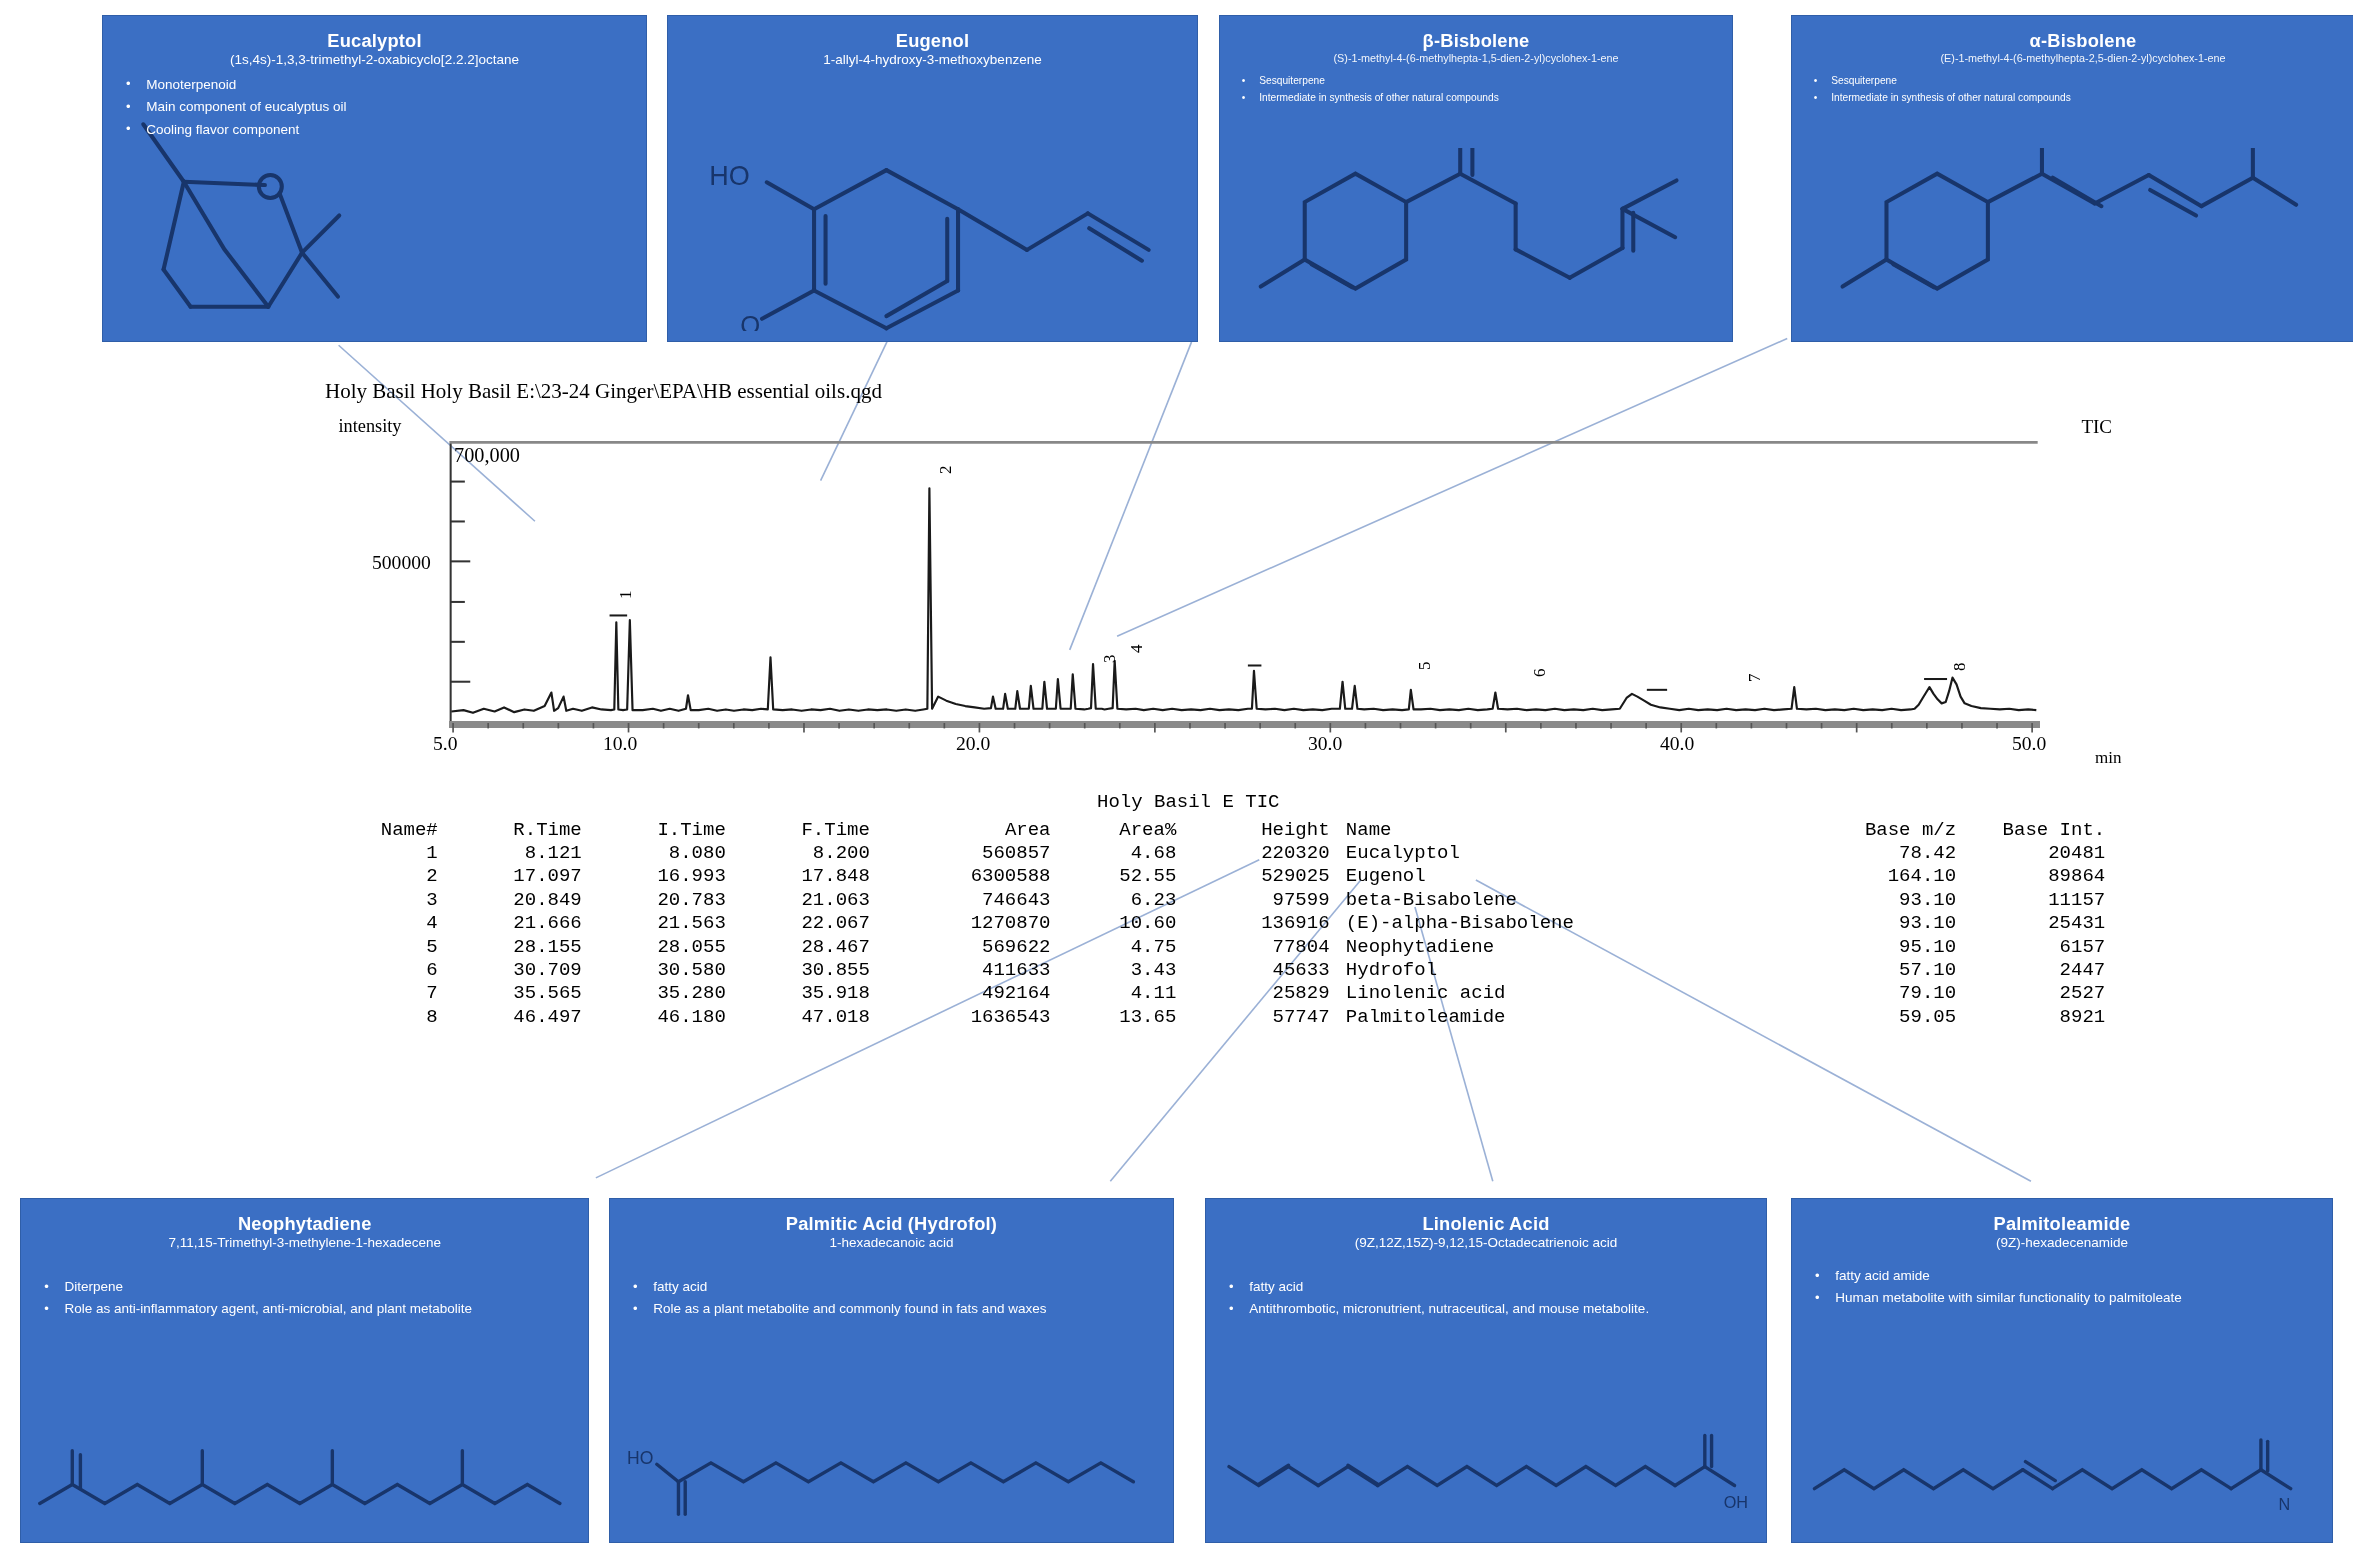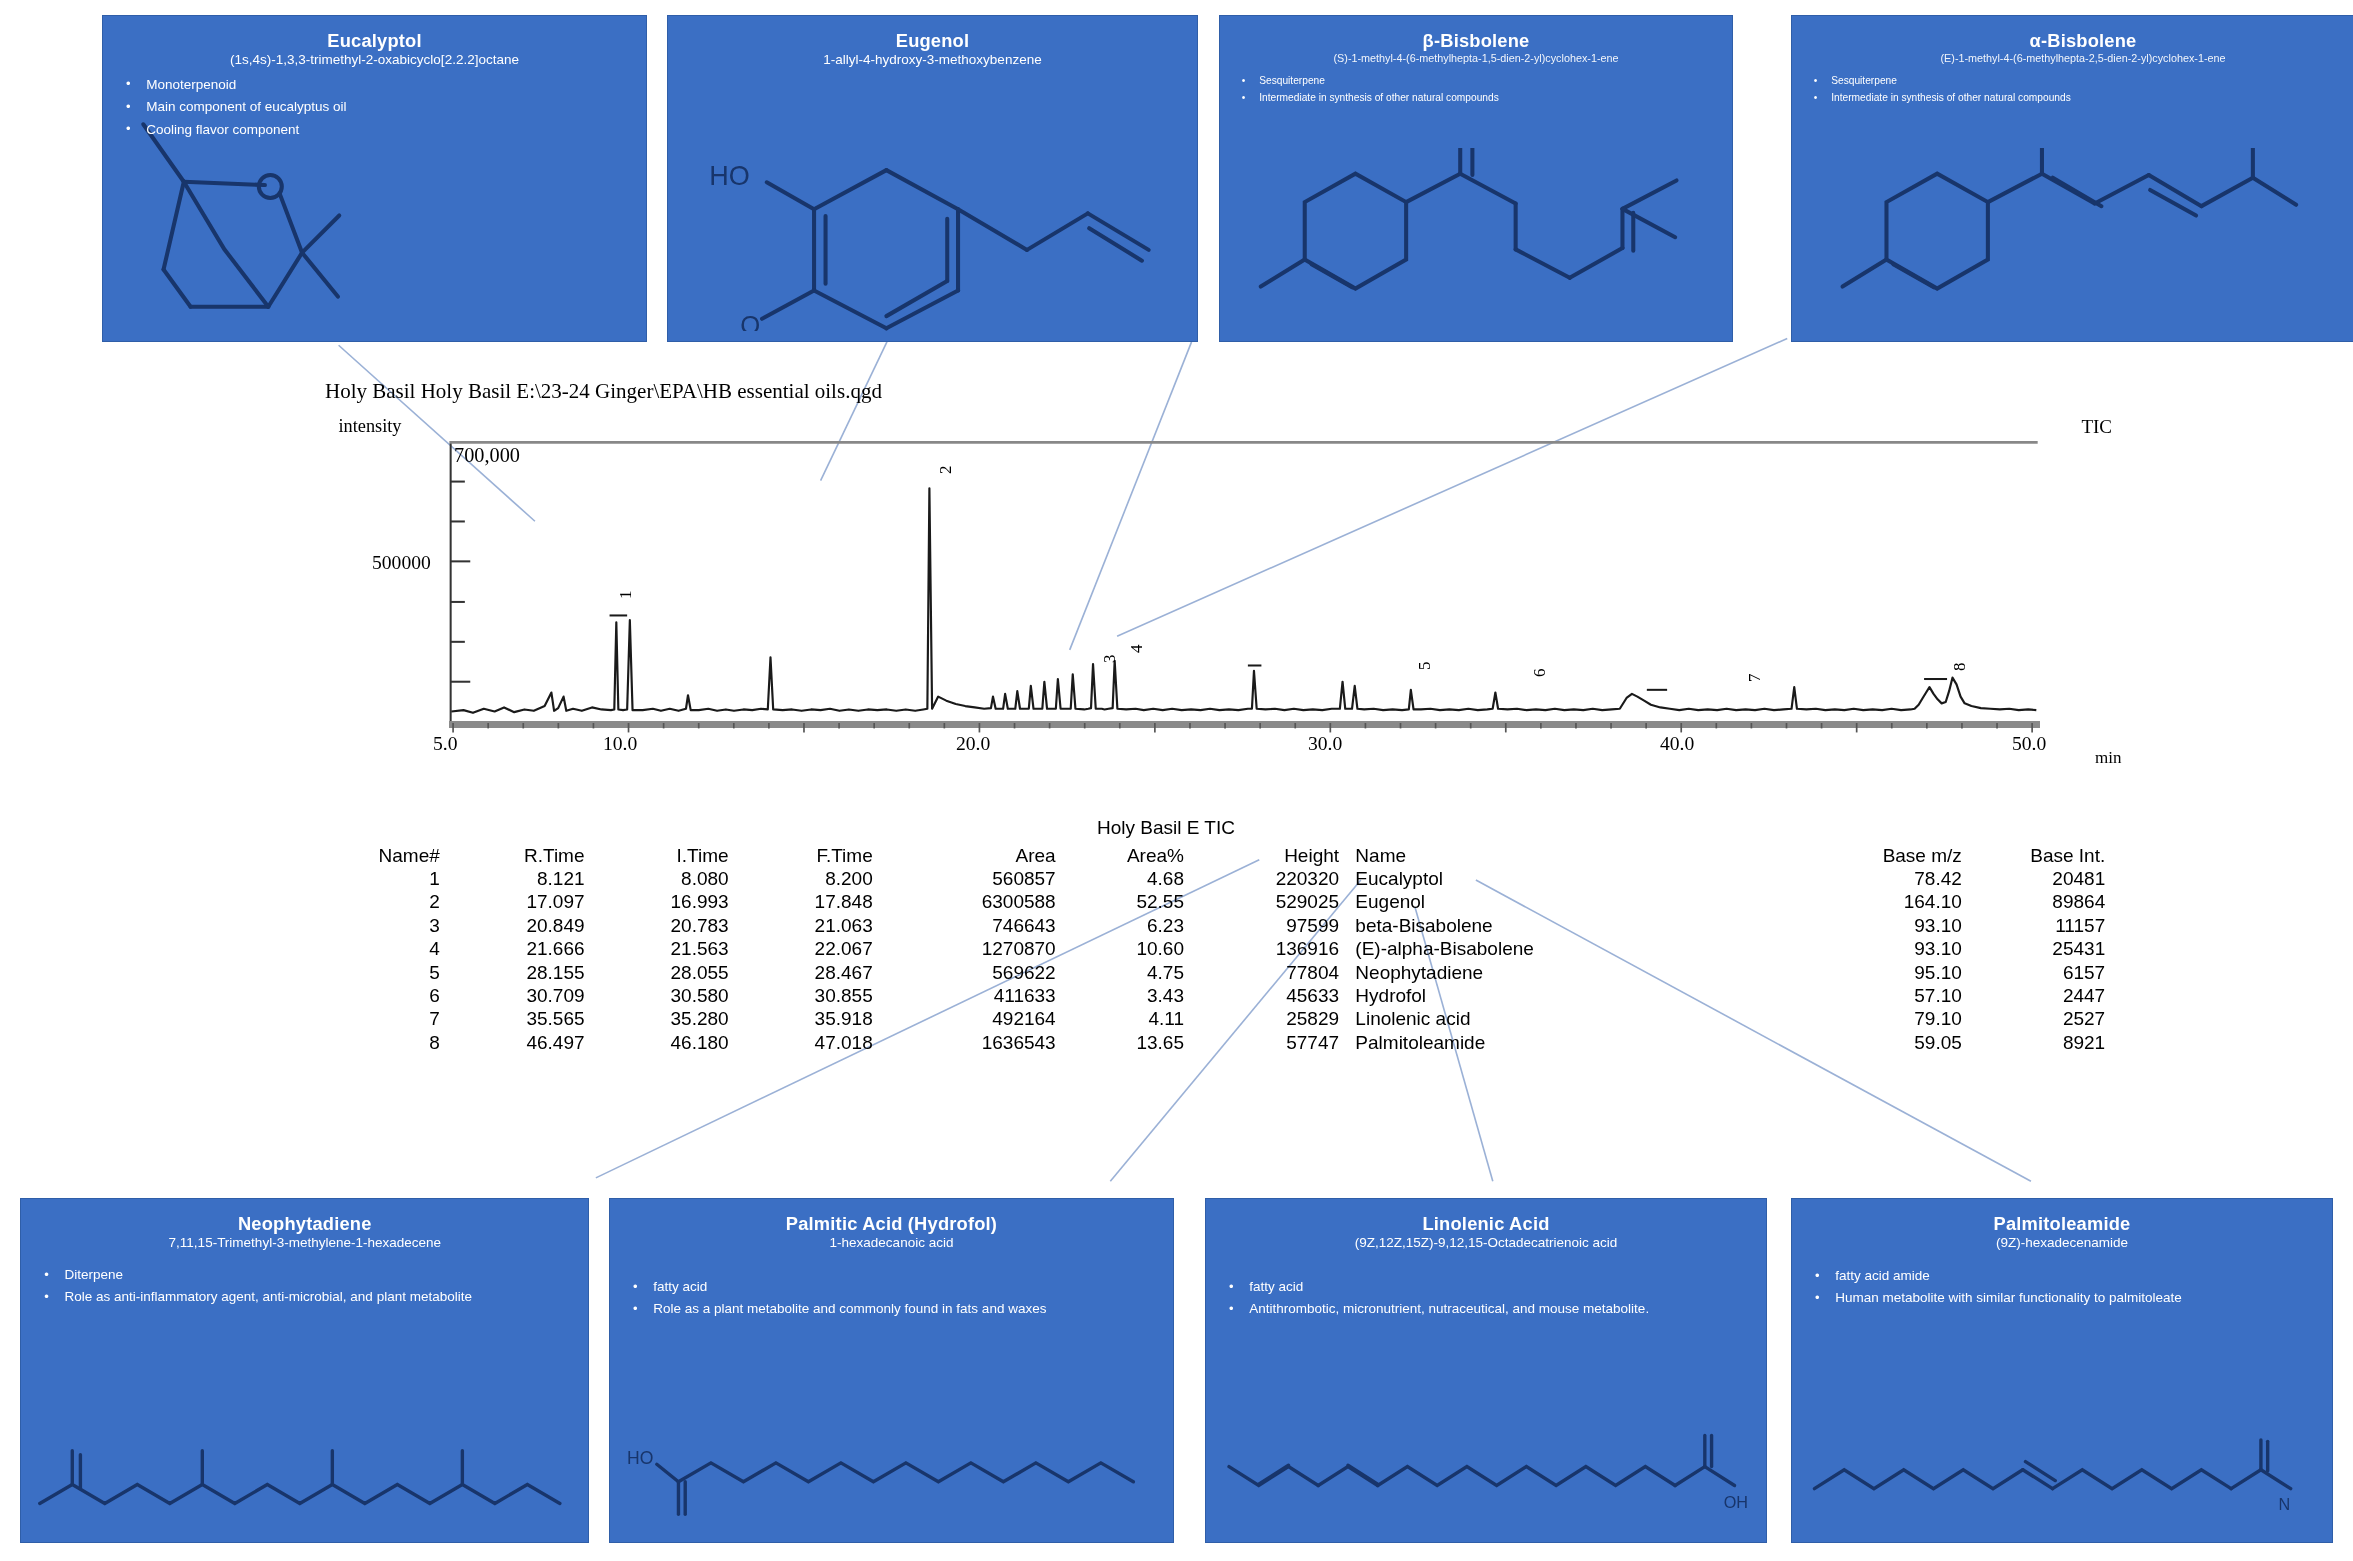--- a/index.html
+++ b/index.html
@@ -70,22 +70,22 @@
   }
   #chroma .xlab{position:absolute;top:354px;font-size:19.6px;}
   .peaknum{
     position:absolute;font-size:17px;
     font-family:"Liberation Serif", serif;
     transform:rotate(-90deg);transform-origin:left top;
   }
 
   
   #peaktable{
-    position:absolute;left:352px;top:821px;width:1760px;
-    font-family:Liberation Sans, sans-serif;font-size:19px;
+    position:absolute;left:352px;top:795px;width:1760px;
+    font-family:Liberation Mono, monospace;font-size:19px;
   }
   #peaktable .tbl-title{
     position:absolute;left:745px;top:-4.1px;font-size:19px;white-space:nowrap;
   }
   #peaktable table{border-collapse:collapse;width:1760px;margin-top:23px;}
   #peaktable th,#peaktable td{
     padding:0.7px 6.8px;font-weight:normal;white-space:nowrap;
   }
   #peaktable th{text-align:right;}
   #peaktable td{text-align:right;}
@@ -484,21 +484,21 @@
         <td>59.05</td>
         <td>8921</td>
       </tr>
     </tbody>
   </table>
 </div>
 
 <div class="card" style="left:20.3px;top:1198px;width:569px;height:345px;">
   <div class="c-title">Neophytadiene</div>
   <div class="c-sub">7,11,15-Trimethyl-3-methylene-1-hexadecene</div>
-  <ul style="margin-top:14px;">
+  <ul style="margin-top:26px;">
     <li>Diterpene</li>
     <li>Role as anti-inflammatory agent, anti-microbial, and plant metabolite</li>
   </ul>
   <div class="struct" style="left:12.2px;top:223px;">
     <svg width="535" height="102" viewBox="0 0 790 150" stroke="#18356b" stroke-width="5" fill="none" stroke-linecap="round">
       <path d="M10 120 L58 92 L106 120 L154 92 L202 120 L250 92 L298 120 L346 92
                L394 120 L442 92 L490 120 L538 92 L586 120 L634 92 L682 120 L730 92 L778 120"></path>
       <path d="M58 92 L58 42"></path>
       <path d="M250 92 L250 42"></path>
       <path d="M442 92 L442 42"></path>

